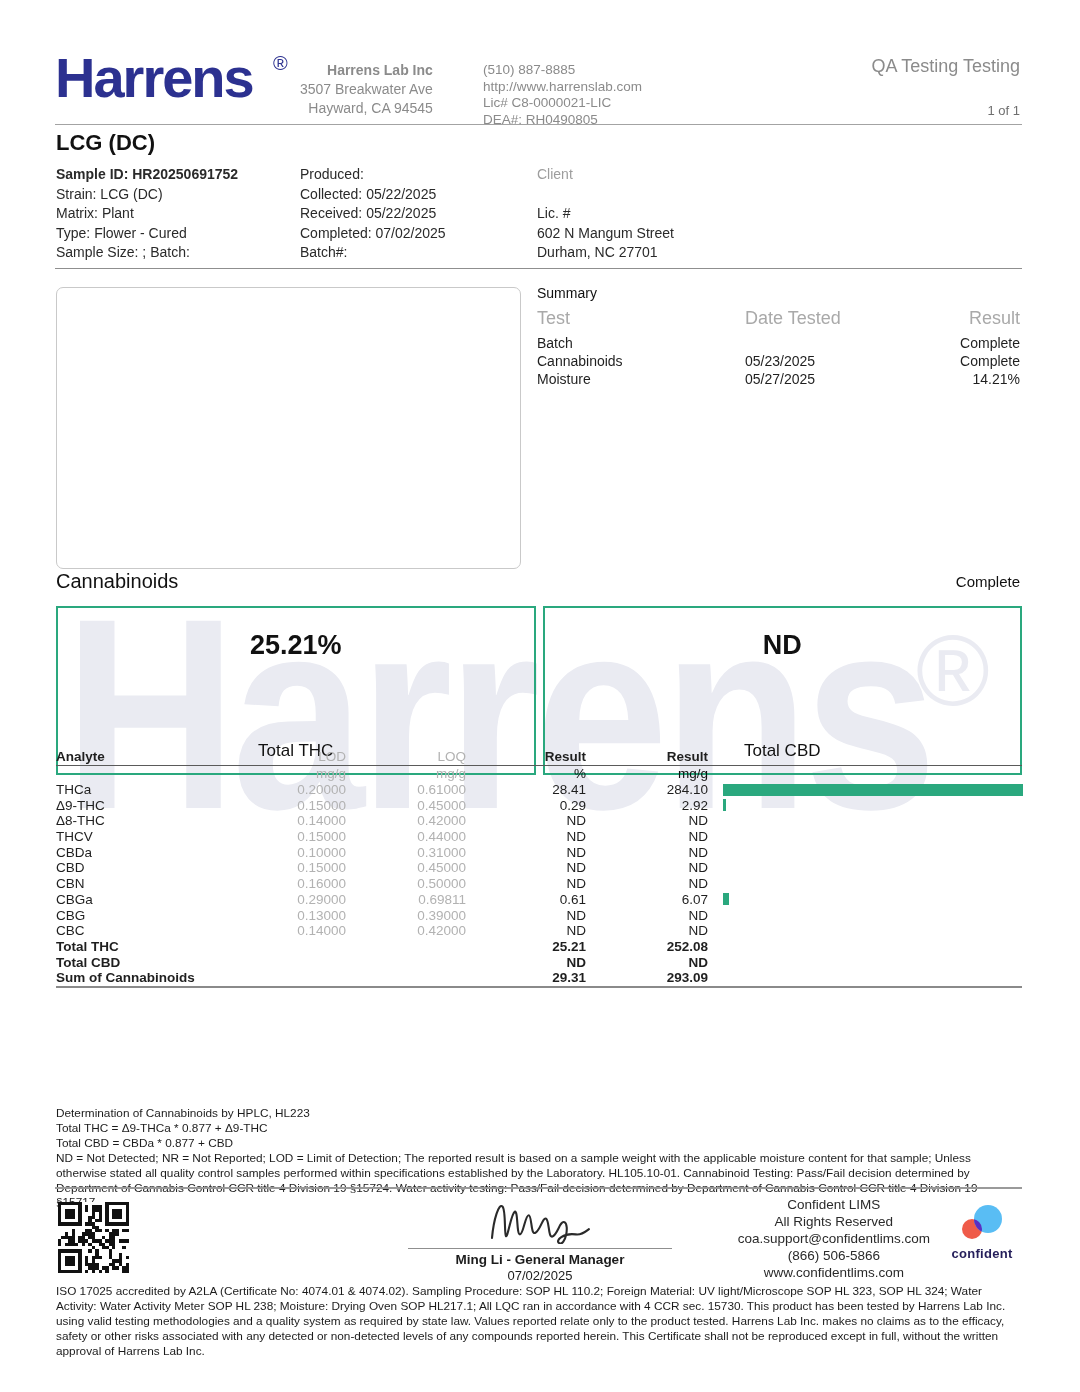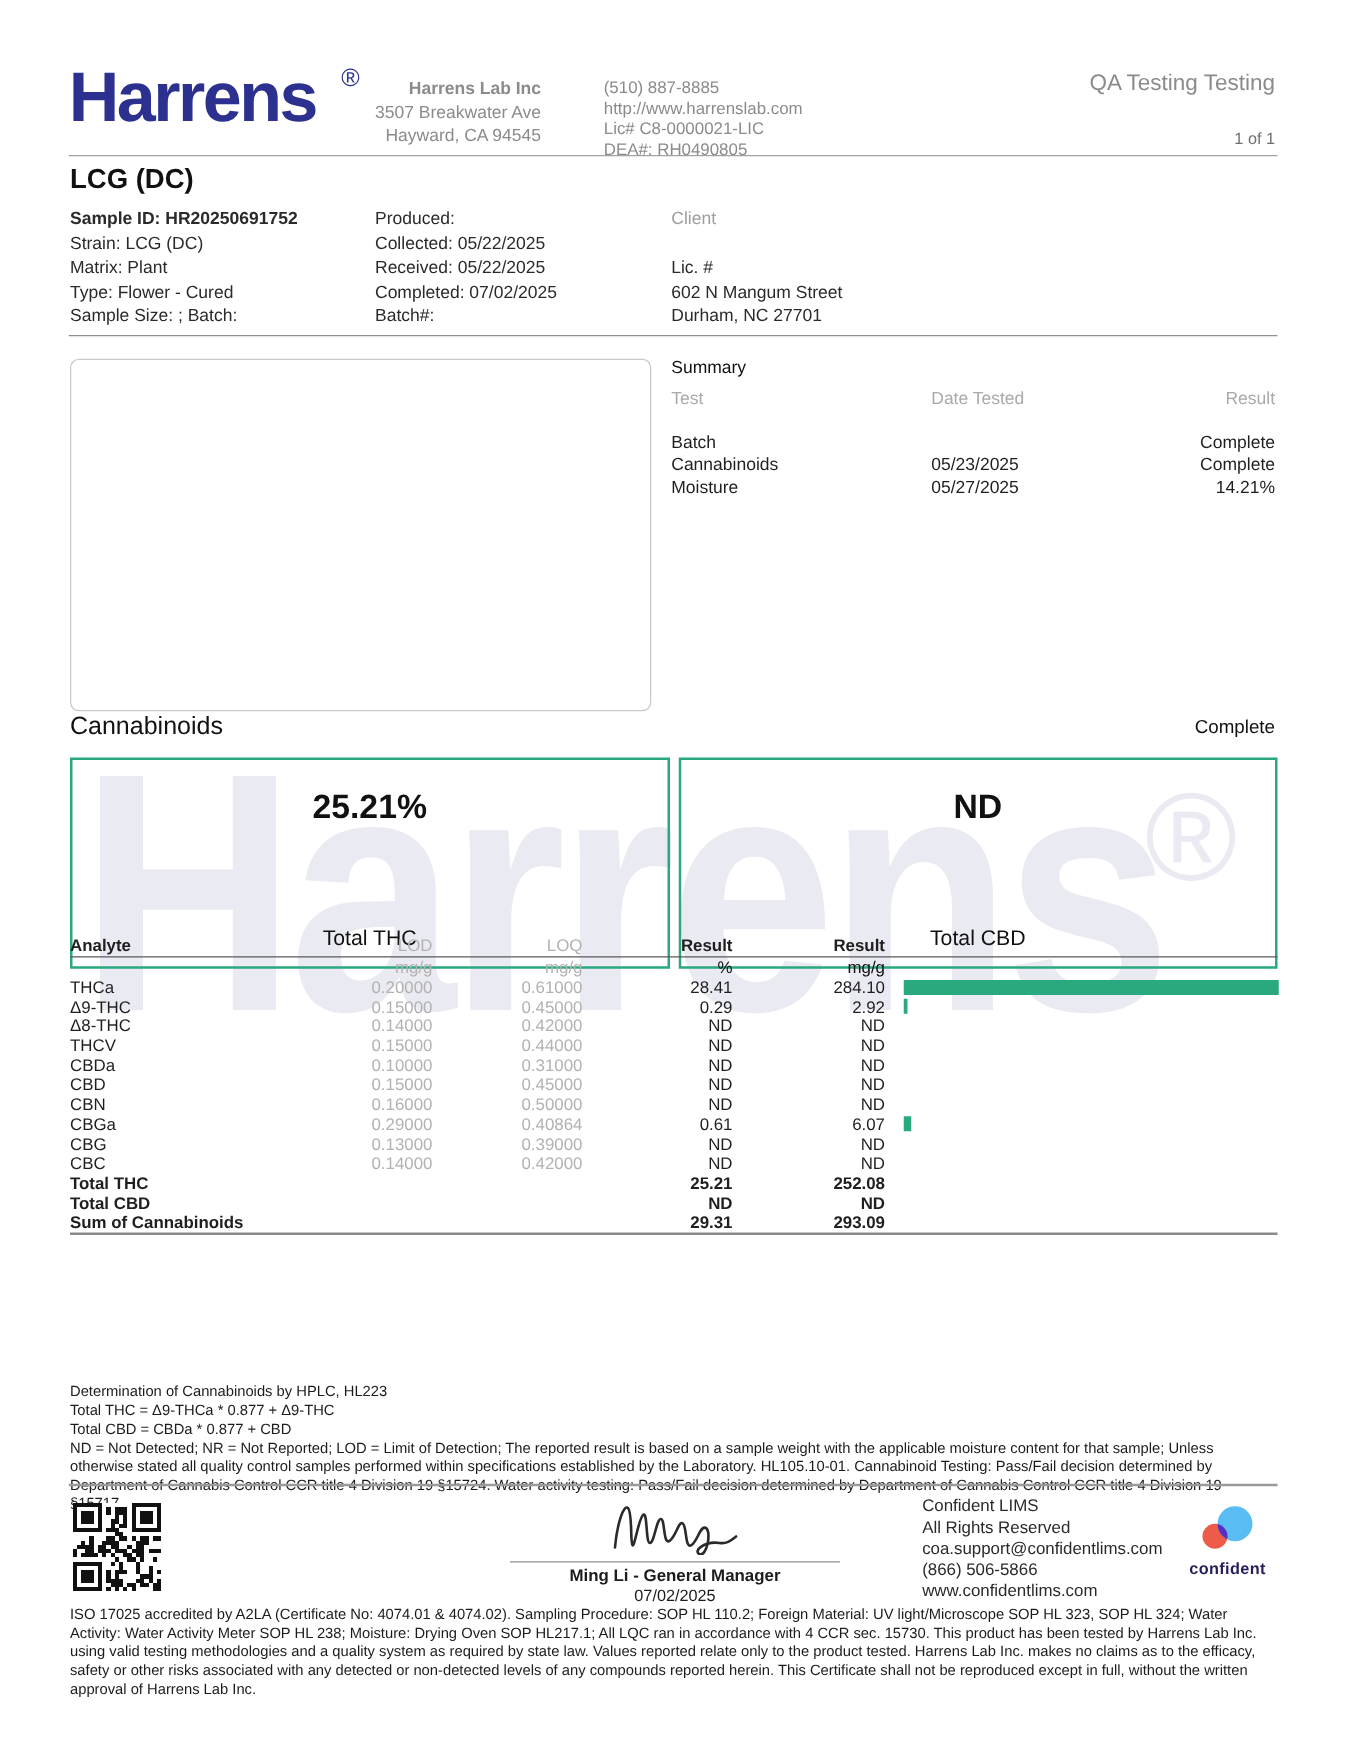--- a/index.html
+++ b/index.html
@@ -37,21 +37,21 @@
   .s-col1 .s-line:first-child{font-weight:700;}
   .client-label{color:#9d9d9d;}
   .s-spacer{height:19.6px;}
   .hr2{position:absolute; left:55px; right:58px; top:268px; border-top:1px solid #8f8f8f;}
   
   .photo-box{position:absolute; left:56px; top:287px; width:463px; height:280px;
              border:1px solid #c9c9c9; border-radius:7px; background:transparent;}
   .summary{position:absolute; left:537px; top:285px; width:483px;}
   .summary-title{font-size:14px; font-weight:500; color:#111; margin-bottom:8px;}
   .sum-row{display:grid; grid-template-columns:208px 150px 1fr; line-height:18px; font-size:14px;}
-  .sum-head{color:#a9a9a9; font-size:14px; margin-bottom:17px;}
+  .sum-head{color:#a9a9a9; font-size:18px; margin-bottom:7px;}
   .sum-c2{text-align:right;}
   
   .cann-title{position:absolute; left:56px; top:570px; font-size:20px; font-weight:500; color:#111;}
   .cann-status{position:absolute; right:60px; top:573px; font-size:15px; color:#111;}
   .boxes{position:absolute; left:56px; right:58px; top:606px; display:flex; gap:7px; height:169px;}
   .cbox{flex:1; border:2px solid #2aa87e; background:transparent; display:flex;
         flex-direction:column; justify-content:space-between; align-items:center;
         padding:22px 0 12px 0; box-sizing:border-box;}
   .cbox-value{font-size:27px; font-weight:700; color:#111;}
   .cbox-label{font-size:17px; color:#111;}
@@ -71,21 +71,21 @@
   
   .notes{position:absolute; left:56px; right:58px; top:1106px; font-size:11.8px; line-height:14.9px; color:#1c1c1c;}
   .hr3{position:absolute; left:55px; right:58px; top:1187px; border-top:2px solid #9a9a9a;}
   
   .qr{position:absolute; left:58px; top:1202px; width:71px; height:71px;}
   .sig{position:absolute; left:408px; top:1196px; width:264px; text-align:center;}
   .sig-script{height:48px;}
   .sig-line{border-top:1.5px solid #8f8f8f; margin:0;}
   .sig-name{font-size:13.5px; font-weight:700; color:#1c1c1c; margin-top:3px;}
   .sig-date{font-size:13px; color:#1c1c1c; margin-top:1px;}
-  .lims{position:absolute; right:150px; top:1196px; text-align:left;
+  .lims{position:absolute; right:150px; top:1196px; text-align:center;
         font-size:13.5px; line-height:17px; color:#2a2a2a;}
   .confident{position:absolute; left:948px; top:1203px; width:68px; text-align:center;}
   .confident-text{font-size:13px; font-weight:700; color:#241e5a; letter-spacing:0.3px; margin-top:1px;}
   
   .footer-disclaimer{position:absolute; left:56px; right:58px; top:1284px;
         font-size:11.8px; line-height:14.9px; color:#1c1c1c;}
 </style>
 </head>
 <body>
 
@@ -255,21 +255,21 @@
             <div>CBN</div>
             <div class="c-lod gray">0.16000</div>
             <div class="c-loq gray">0.50000</div>
             <div class="c-pct">ND</div>
             <div class="c-mgg">ND</div>
             <div></div>
           </div>
           <div class="a-row">
             <div>CBGa</div>
             <div class="c-lod gray">0.29000</div>
-            <div class="c-loq gray">0.40864</div>
+            <div class="c-loq gray">0.69811</div>
             <div class="c-pct">0.61</div>
             <div class="c-mgg">6.07</div>
             <div>
               <div class="bar-wrap">
                 <div class="bar" style="width: 2.13657%;"></div>
               </div>
             </div>
           </div>
           <div class="a-row">
             <div>CBG</div>

